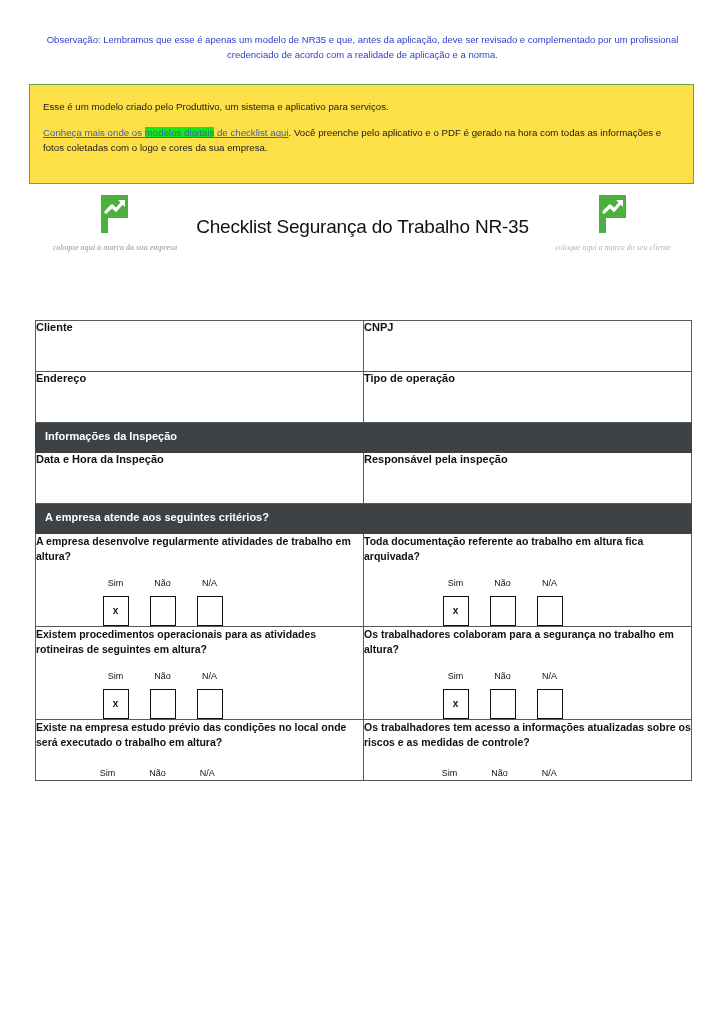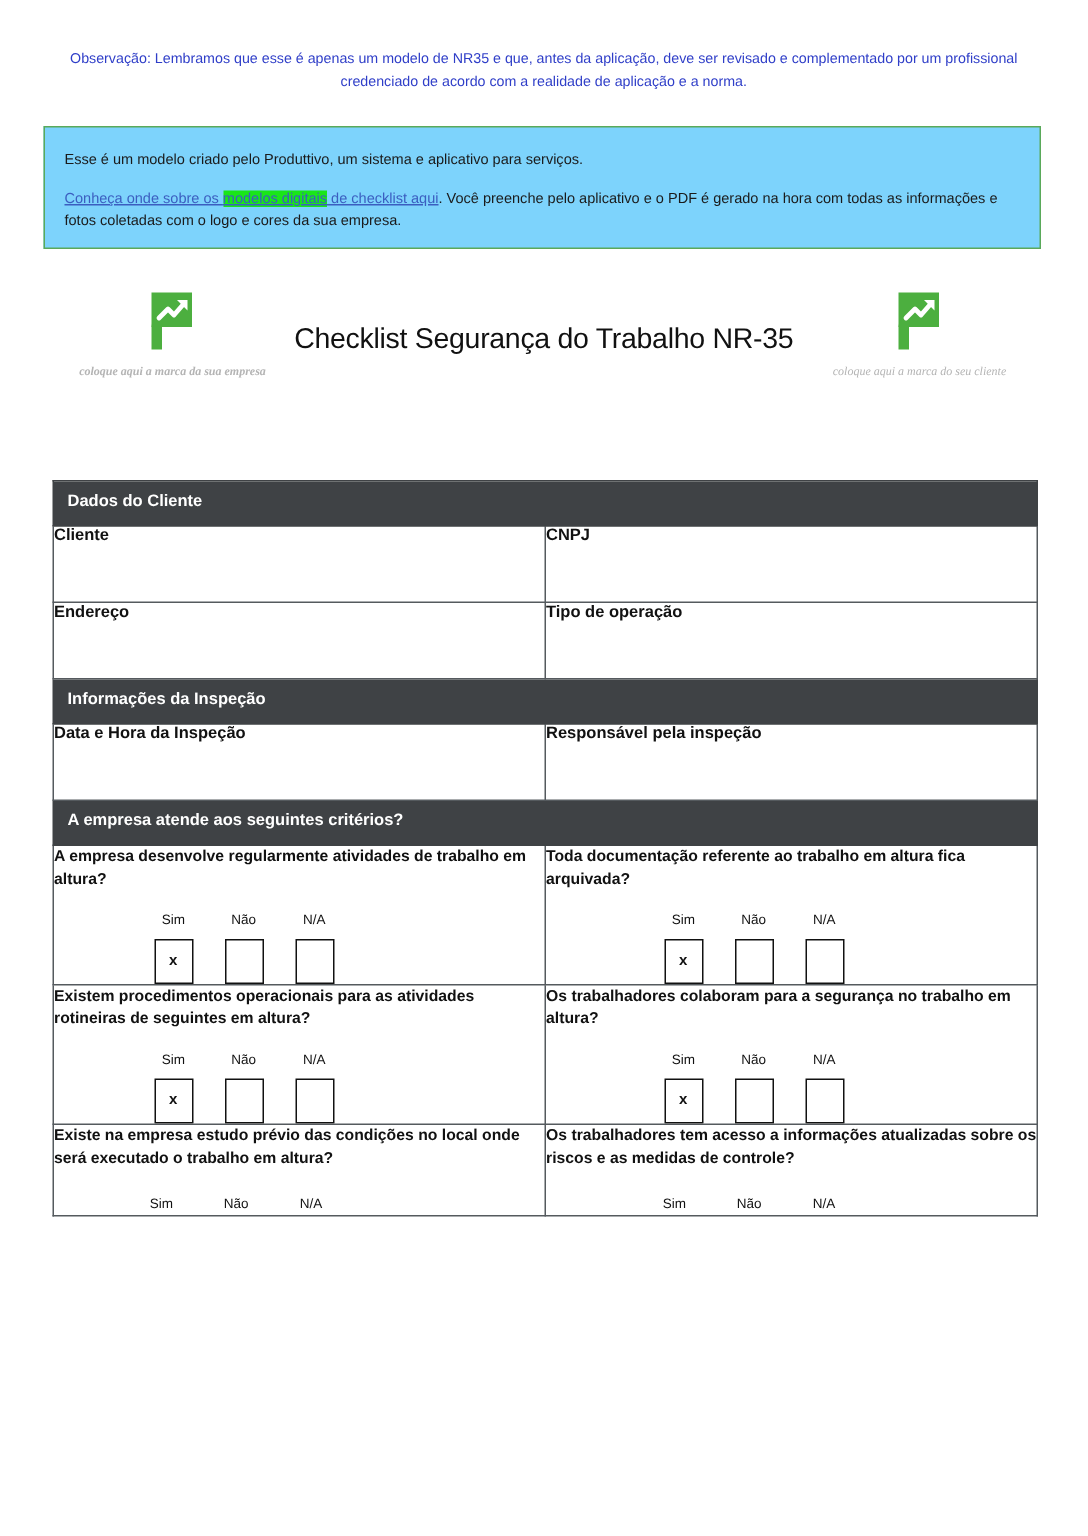--- a/index.html
+++ b/index.html
@@ -28,24 +28,24 @@
     line-height: 1.55;
     font-family: "Liberation Sans", sans-serif;
   }
 
   
   .promo-box {
     position: absolute;
     left: 29px;
     top: 84px;
     width: 665px;
-    height: 82px;
+    height: 100px;
     border: 1px solid #5aa95a;
     box-sizing: border-box;
-    background: #7dd3fc;
+    background: #fde047;
   }
   .promo-line1 {
     position: absolute;
     left: 13px;
     top: 15px;
     font-size: 9.7px;
     color: #1a1a1a;
     line-height: 1.5;
   }
   .promo-line2 {
@@ -201,21 +201,21 @@
     font-weight: normal;
   }
 </style>
 </head>
 <body>
 
 <div class="obs-note">Observação: Lembramos que esse é apenas um modelo de NR35 e que, antes da aplicação, deve ser revisado e complementado por um profissional credenciado de acordo com a realidade de aplicação e a norma.</div>
 
 <div class="promo-box">
   <div class="promo-line1">Esse é um modelo criado pelo Produttivo, um sistema e aplicativo para serviços.</div>
-  <div class="promo-line2"><a class="lnk" href="#">Conheça onde sobre os </a><a class="hl" href="#">modelos digitais</a><a class="lnk" href="#"> de checklist aqui</a><span>. Você preenche pelo aplicativo e o PDF é gerado na hora com todas as informações e fotos coletadas com o logo e cores da sua empresa.</span></div>
+  <div class="promo-line2"><a class="lnk" href="#">Conheça mais onde os </a><a class="hl" href="#">modelos digitais</a><a class="lnk" href="#"> de checklist aqui</a><span>. Você preenche pelo aplicativo e o PDF é gerado na hora com todas as informações e fotos coletadas com o logo e cores da sua empresa.</span></div>
 </div>
 
 <div class="header-band">
 
   <div class="logo-block left">
     <svg class="logo-mark" viewBox="0 0 36 40">
       <path d="M4 1 L4 39 L11 39 L11 24 L31 24 L31 1 Z" fill="#4caf3f"></path>
       <path d="M4 24 Q4 18 10 18 L11 18 L11 24 Z" fill="#4caf3f"></path>
       <polyline points="9,18 15,12 19,16 26,8" fill="none" stroke="#ffffff" stroke-width="3.2" stroke-linecap="round" stroke-linejoin="round"></polyline>
       <polygon points="21,6 28,6 28,13" fill="#ffffff"></polygon>
@@ -236,23 +236,20 @@
   </div>
 </div>
 
 <table class="form-table">
   <colgroup>
       <col style="width:328px">
       <col style="width:328px">
     </colgroup>
 
   <tbody>
-      <tr class="sec-head">
-    <td colspan="2">Dados do Cliente</td>
-  </tr>
   <tr>
     <td class="field-cell">Cliente</td>
     <td class="field-cell">CNPJ</td>
   </tr>
   <tr>
     <td class="field-cell">Endereço</td>
     <td class="field-cell">Tipo de operação</td>
   </tr>
 
   <tr class="sec-head">

